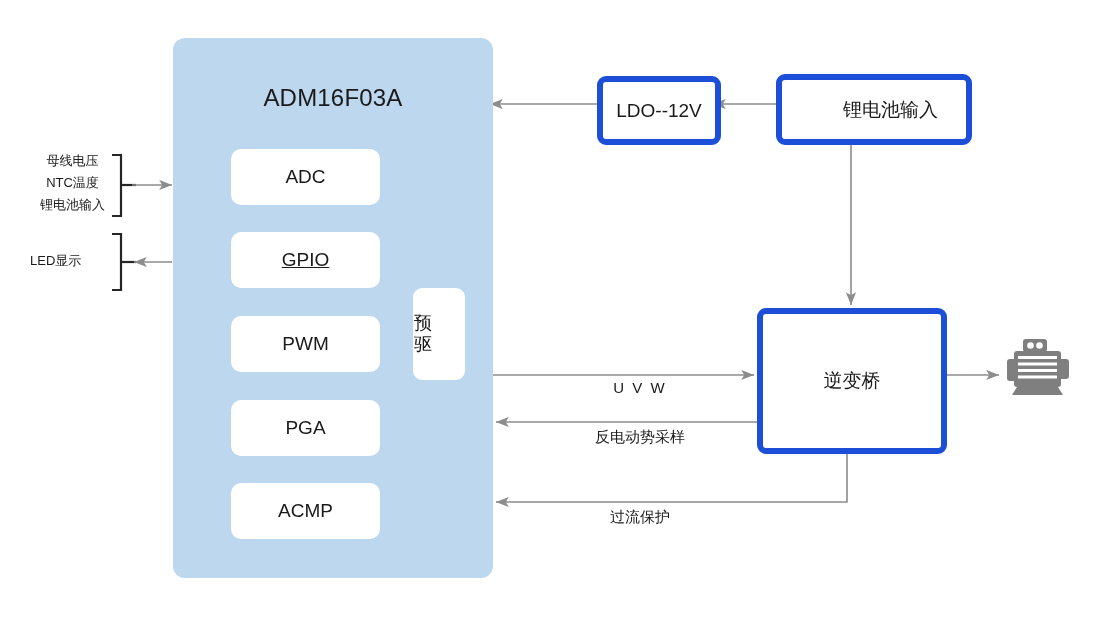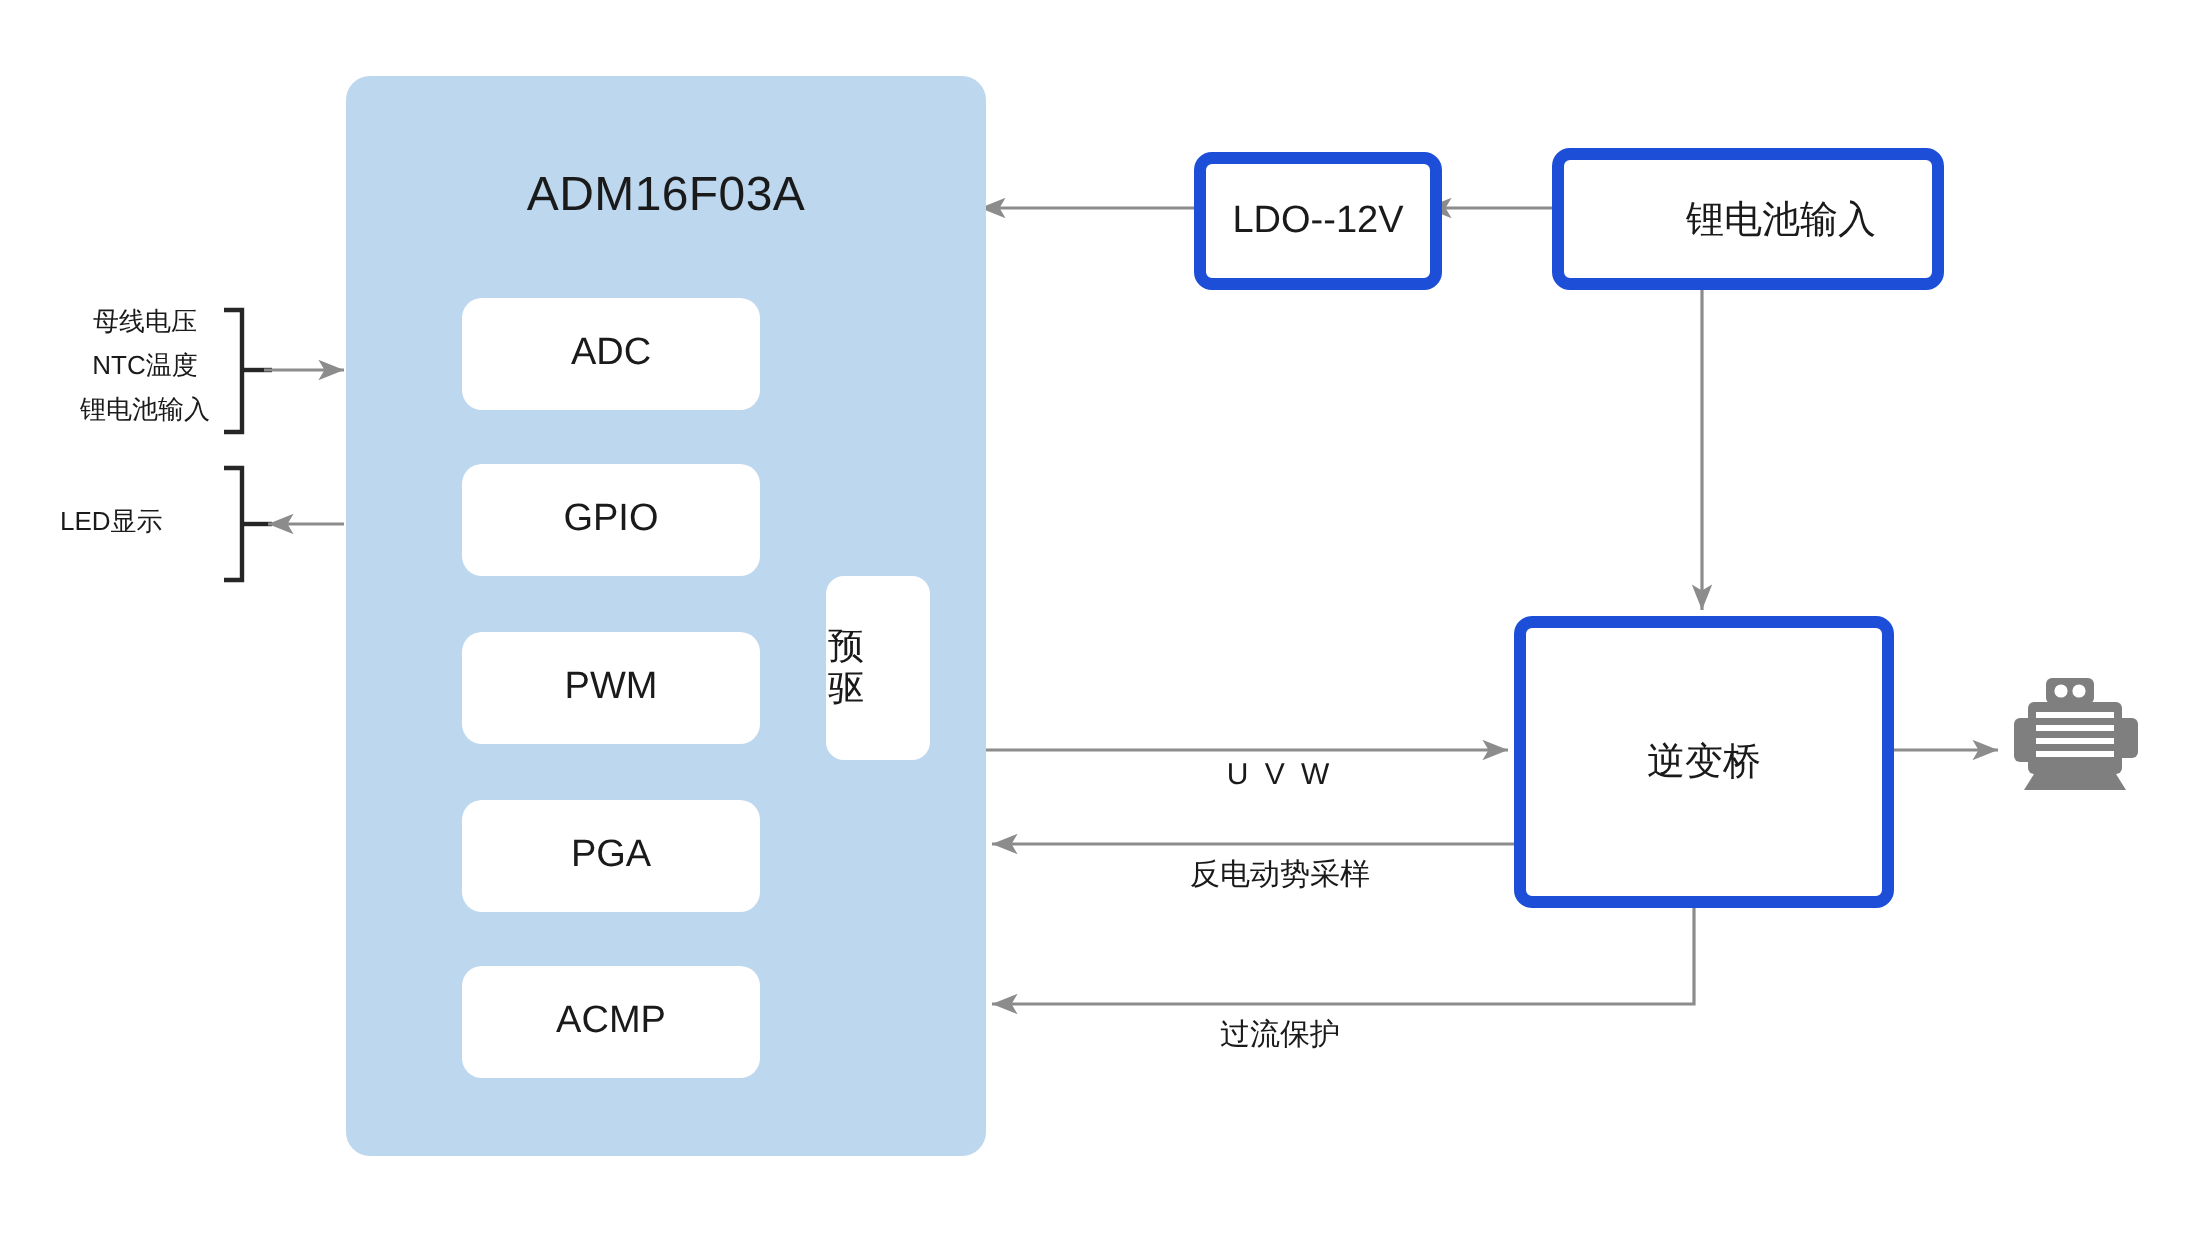--- a/index.html
+++ b/index.html
@@ -52,21 +52,21 @@
     display: flex;
     align-items: center;
     justify-content: center;
     font-size: 19px;
     color: #1a1a1a;
     left: 231px;
     width: 149px;
     height: 56px;
   }
   .sub-block.b0 { top: 149px; }
-  .sub-block.b1 { top: 232px; }
+  .sub-block.b1 { top: 232px; text-decoration: underline; }
   .sub-block.b2 { top: 316px; }
   .sub-block.b3 { top: 400px; }
   .sub-block.b4 { top: 483px; align-items: center; }
 
   .predriver {
     position: absolute;
     left: 413px;
     top: 288px;
     width: 52px;
     height: 92px;

